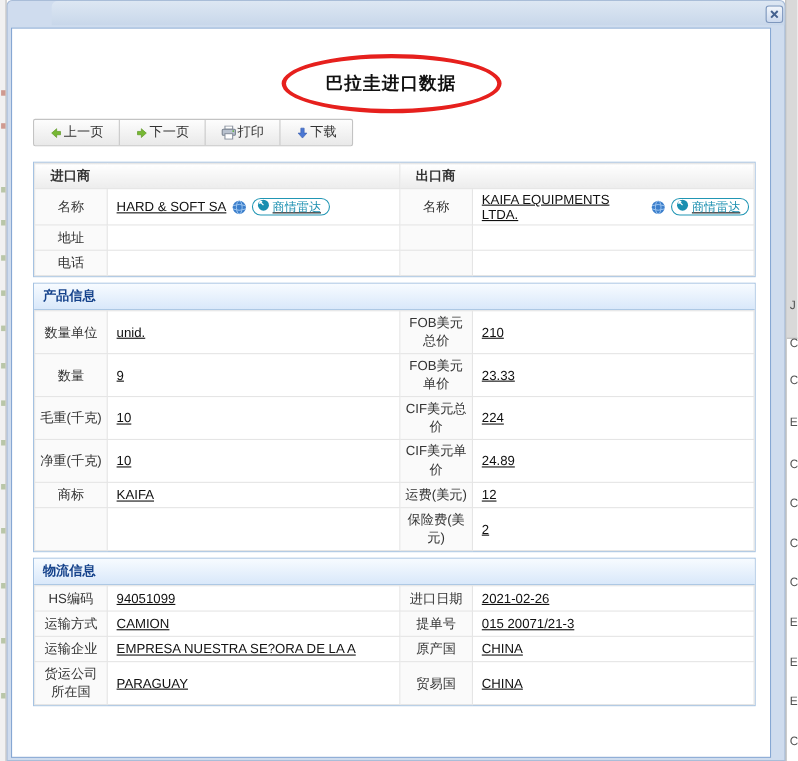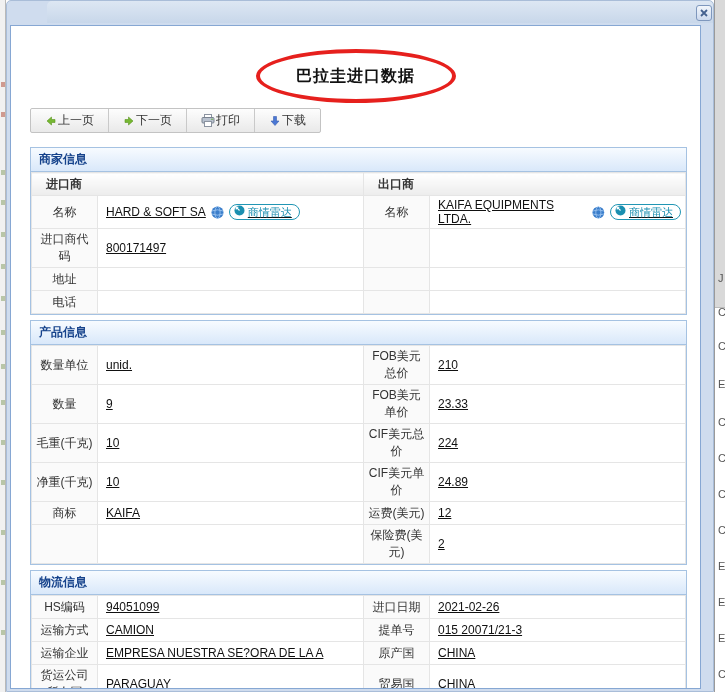--- a/index.html
+++ b/index.html
@@ -142,21 +142,20 @@
         <svg width="12" height="12" viewBox="0 0 12 12">
           <path d="M4.5 1.5 L7.5 1.5 L7.5 6 L10 6 L6 10.5 L2 6 L4.5 6 Z" fill="#4a77d4" stroke="#3a5fb0" stroke-width="0.6"></path>
         </svg>
         <span>下载</span>
       </button>
     </div>
 
     <div class="sections">
 
       <div class="section">
-        <div class="sec-hd">商家信息</div>
         <table>
           <colgroup>
               <col style="width:66px">
               <col style="width:266px">
               <col style="width:66px">
               <col>
             </colgroup>
           <tbody>
               <tr>
             <td class="subhd" colspan="2">进口商</td>
@@ -194,26 +193,20 @@
                   <svg width="11" height="11" viewBox="0 0 11 11">
                     <circle cx="5.5" cy="5.5" r="5" fill="#1a8fb0"></circle>
                     <path d="M5.5 5.5 L2.2 2.2 M2.2 2.2 L2.2 4.4 M2.2 2.2 L4.4 2.2" stroke="#fff" stroke-width="1.1" fill="none"></path>
                   </svg>
                   <span>商情雷达</span>
                 </span>
               </div>
             </td>
           </tr>
           <tr>
-            <td class="lbl">进口商代码</td>
-            <td class="val">800171497</td>
-            <td class="lbl"></td>
-            <td class="val"></td>
-          </tr>
-          <tr>
             <td class="lbl">地址</td>
             <td class="val"></td>
             <td class="lbl"></td>
             <td class="val"></td>
           </tr>
           <tr>
             <td class="lbl">电话</td>
             <td class="val"></td>
             <td class="lbl"></td>
             <td class="val"></td>

